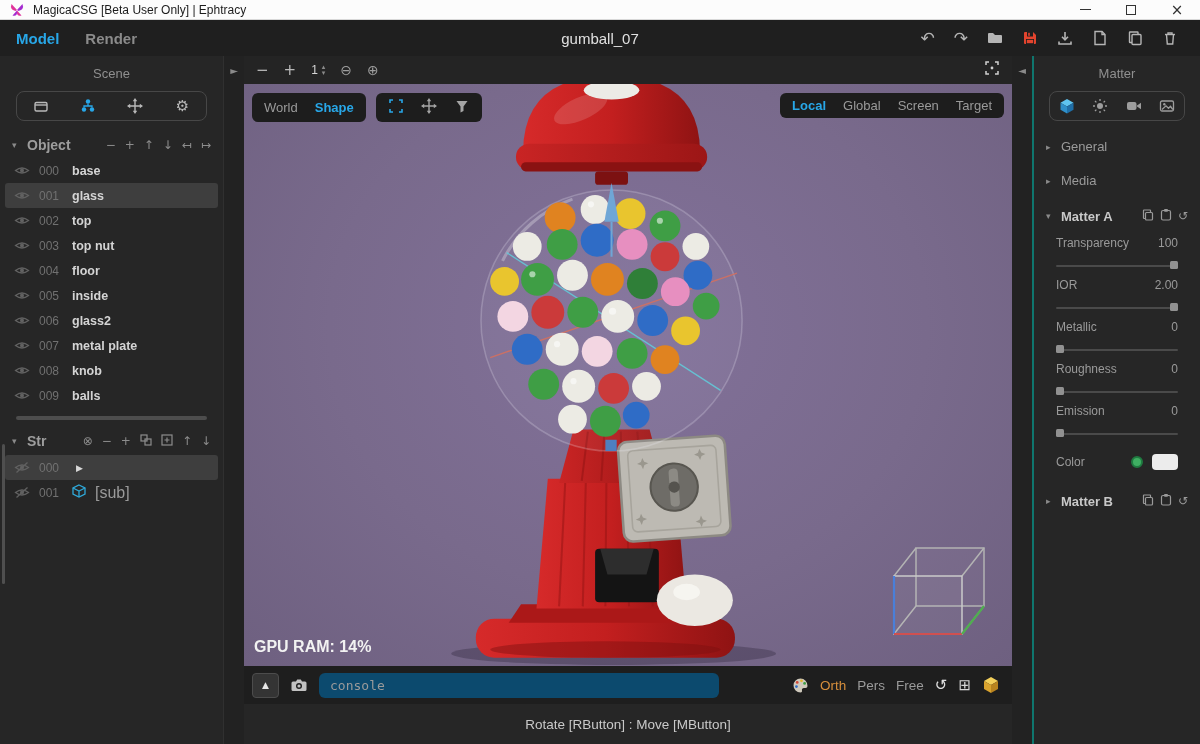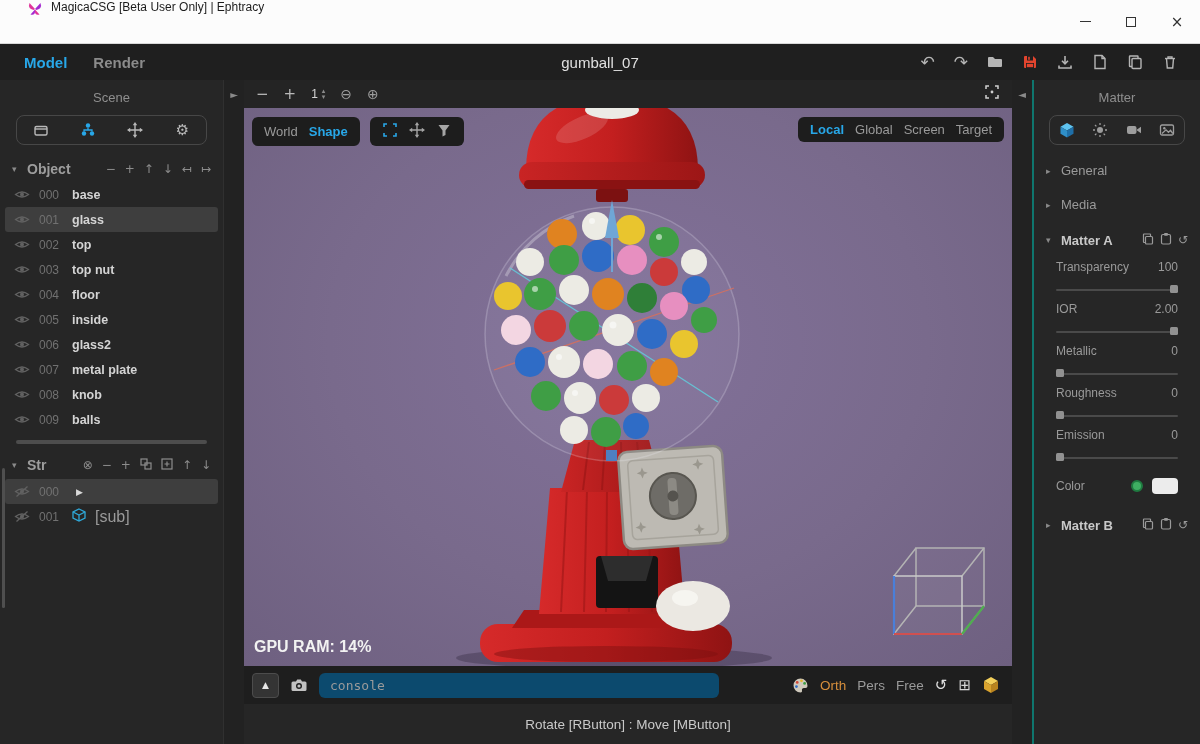--- a/index.html
+++ b/index.html
@@ -3,33 +3,33 @@
 <meta charset="utf-8">
 <style>
   * { margin:0; padding:0; box-sizing:border-box; }
   html,body { width:1200px; height:744px; overflow:hidden; background:#1a1a1a;
               font-family:"Liberation Sans", sans-serif; }
   .glyph { font-family:"DejaVu Sans", sans-serif; }
 
   .window { width:1200px; height:744px; display:flex; flex-direction:column; background:#262626; }
 
   
-  .titlebar { height:44px; background:#fcfcfc; display:flex; align-items:flex-start;
-              padding-left:26px; border-bottom:1px solid #d8d8d8; }
+  .titlebar { height:20px; background:#fcfcfc; display:flex; align-items:center;
+              padding-left:8px; border-bottom:1px solid #d8d8d8; }
   .logo { width:18px; height:18px; display:flex; align-items:center; justify-content:center; margin-right:7px; }
   .title-text { font-size:12px; color:#1c1c1c; }
   .win-controls { margin-left:auto; display:flex; height:100%; }
   .win-btn { width:46px; height:100%; display:flex; align-items:center; justify-content:center;
              color:#333; font-size:15px; cursor:default; }
   .min-shape { width:11px; height:1px; background:#333; display:block; }
   .max-shape { width:10px; height:10px; border:1px solid #333; display:block; }
 
   
   .app-toolbar { height:36px; background:#1f1f1f; display:flex; align-items:center;
-                 padding:0 22px 0 24px; position:relative; }
+                 padding:0 22px 0 16px; position:relative; }
   .mode-tabs { display:flex; gap:26px; }
   .tab { font-size:15px; font-weight:bold; color:#8b8b8b; }
   .tab.active { color:#28a7e8; }
   .doc-title { position:absolute; left:50%; transform:translateX(-50%); color:#e0e0e0; font-size:15px; }
   .file-actions { margin-left:auto; display:flex; align-items:center; gap:19px; }
   .file-actions .glyph { color:#b5b5b5; font-size:17px; line-height:16px; }
   .icon-btn { display:inline-flex; align-items:center; justify-content:center; }
 
   
   .main { flex:1; min-height:0; display:flex; }
@@ -69,21 +69,21 @@
   .spin { display:flex; flex-direction:column; line-height:6px; }
   .spin .glyph { color:#8a8a8a; font-size:7px; }
   .tb2 { color:#9d9d9d; font-size:14px; }
   .flex-spacer { flex:1; }
 
   .viewport { flex:1; position:relative; overflow:hidden;
     background:radial-gradient(ellipse at 50% 42%, #82719a 0%, #796a8c 55%, #6e6080 100%); }
   .scene-svg { position:absolute; inset:0; width:100%; height:100%; }
   .vp-tl { position:absolute; top:9px; left:8px; display:flex; gap:10px; }
   .vp-tr { position:absolute; top:9px; right:8px; }
-  .pill { background:#1d1d1d; border-radius:6px; padding:5px 12px; display:flex; gap:11px;
+  .pill { background:#1d1d1d; border-radius:6px; padding:5px 12px; display:flex; gap:17px;
           align-items:center; font-size:13px; color:#9a9a9a; }
   .pill .blue { color:#28a7e8; font-weight:bold; }
   .gpu { position:absolute; left:10px; bottom:10px; color:#f2f2f2; font-size:16px; font-weight:bold; }
   .navcube { position:absolute; right:24px; bottom:26px; width:116px; height:106px; }
 
   .console-bar { height:38px; background:#1e1e1e; display:flex; align-items:center; gap:11px; padding:0 12px 0 8px; }
   .tri-btn { width:27px; height:25px; background:#343434; border:1px solid #4c4c4c; border-radius:4px;
              display:flex; align-items:center; justify-content:center; }
   .tri-btn .glyph { color:#e8e8e8; font-size:9px; }
   .console-input { width:400px; height:25px; background:#0c4a6e; border:none; border-radius:6px;

